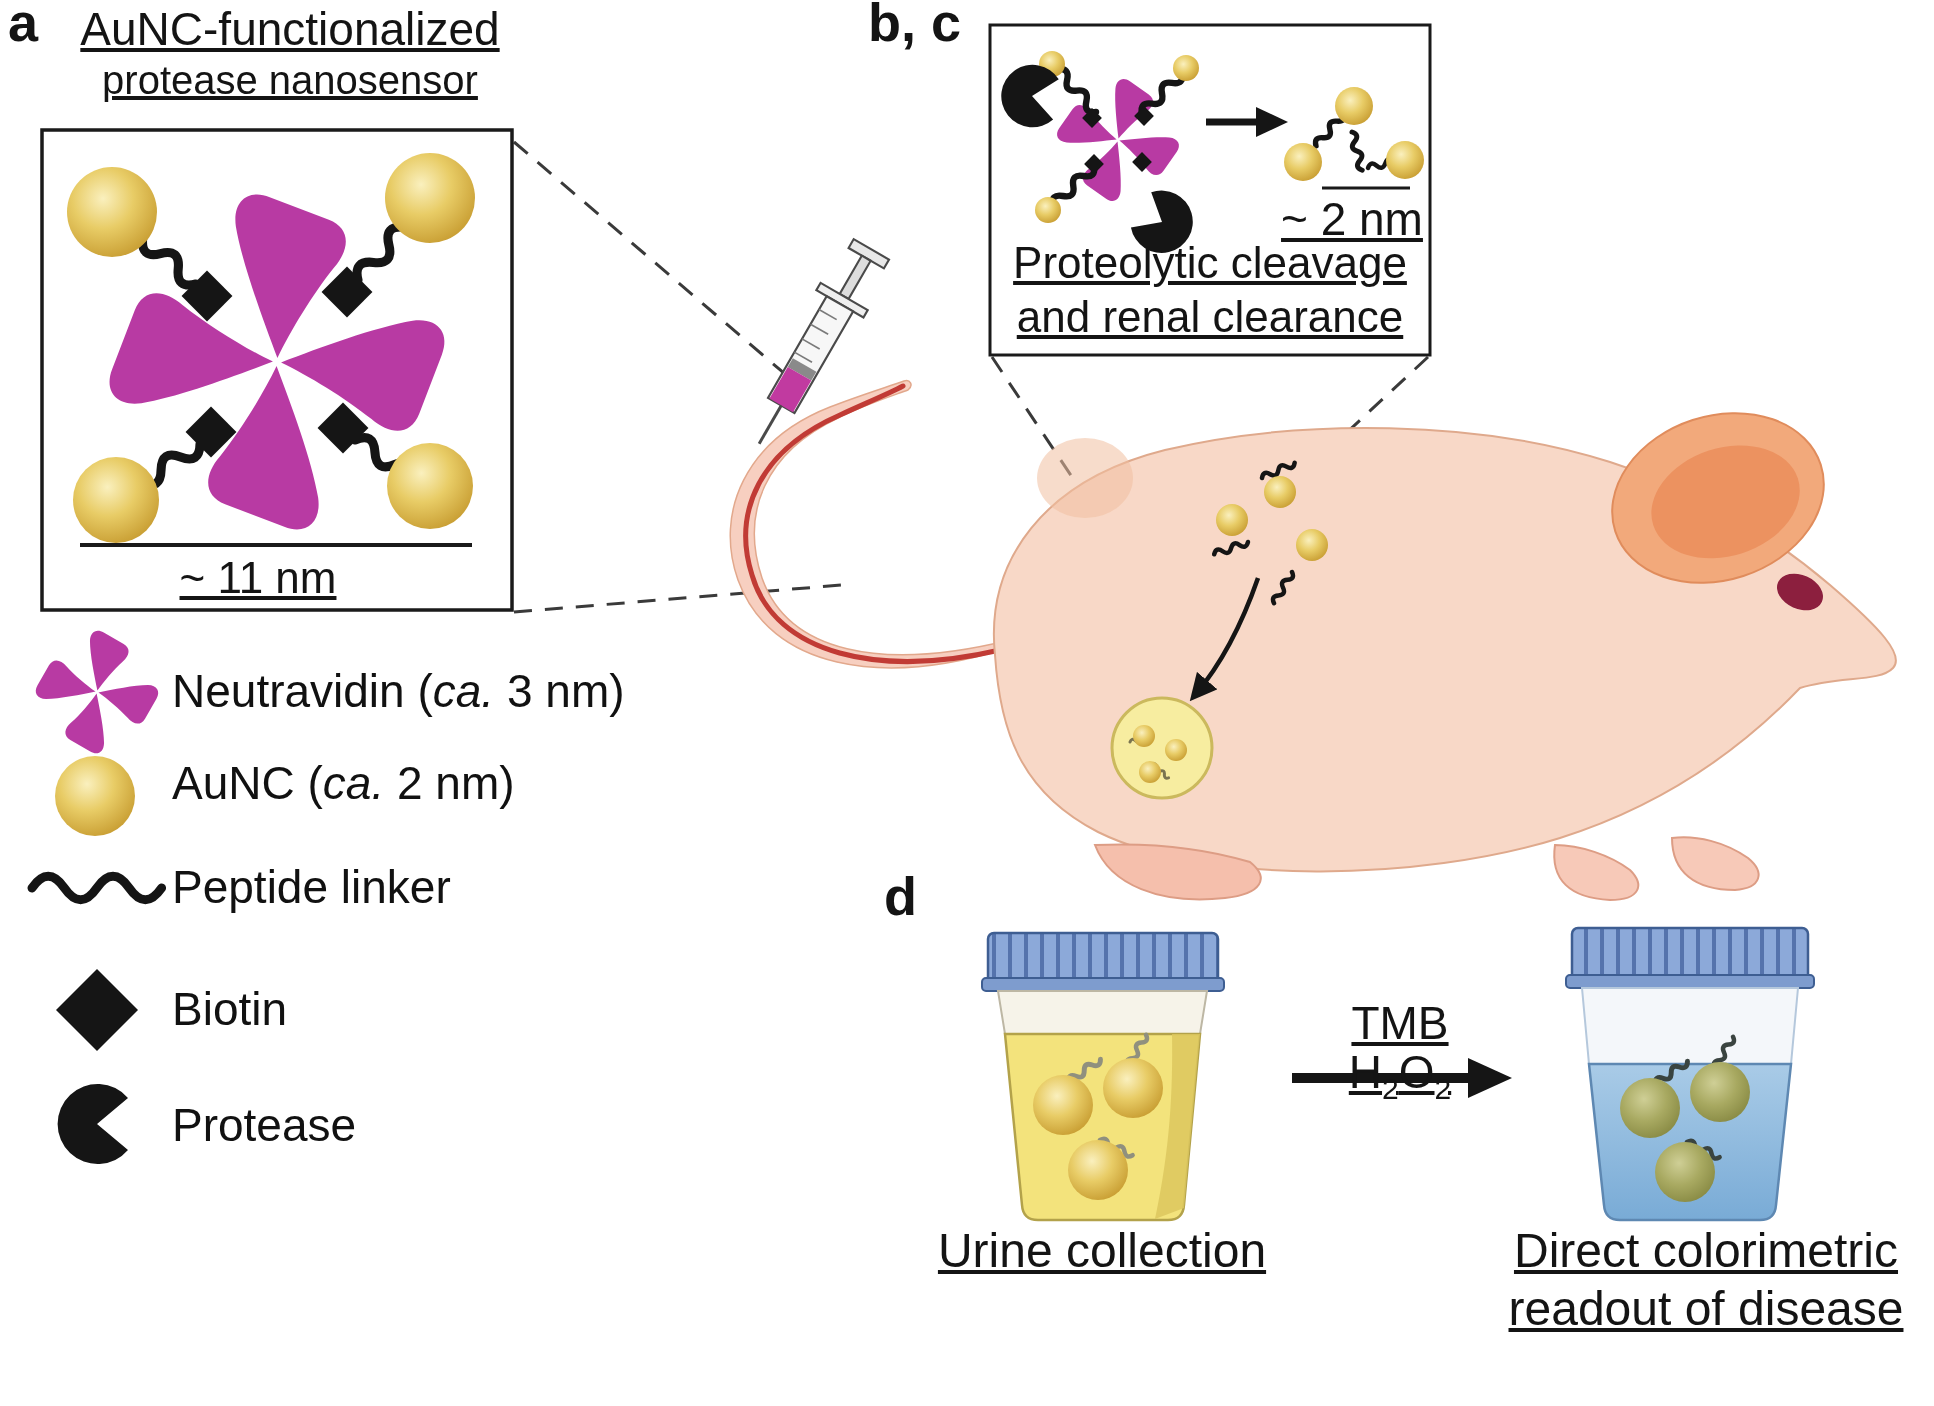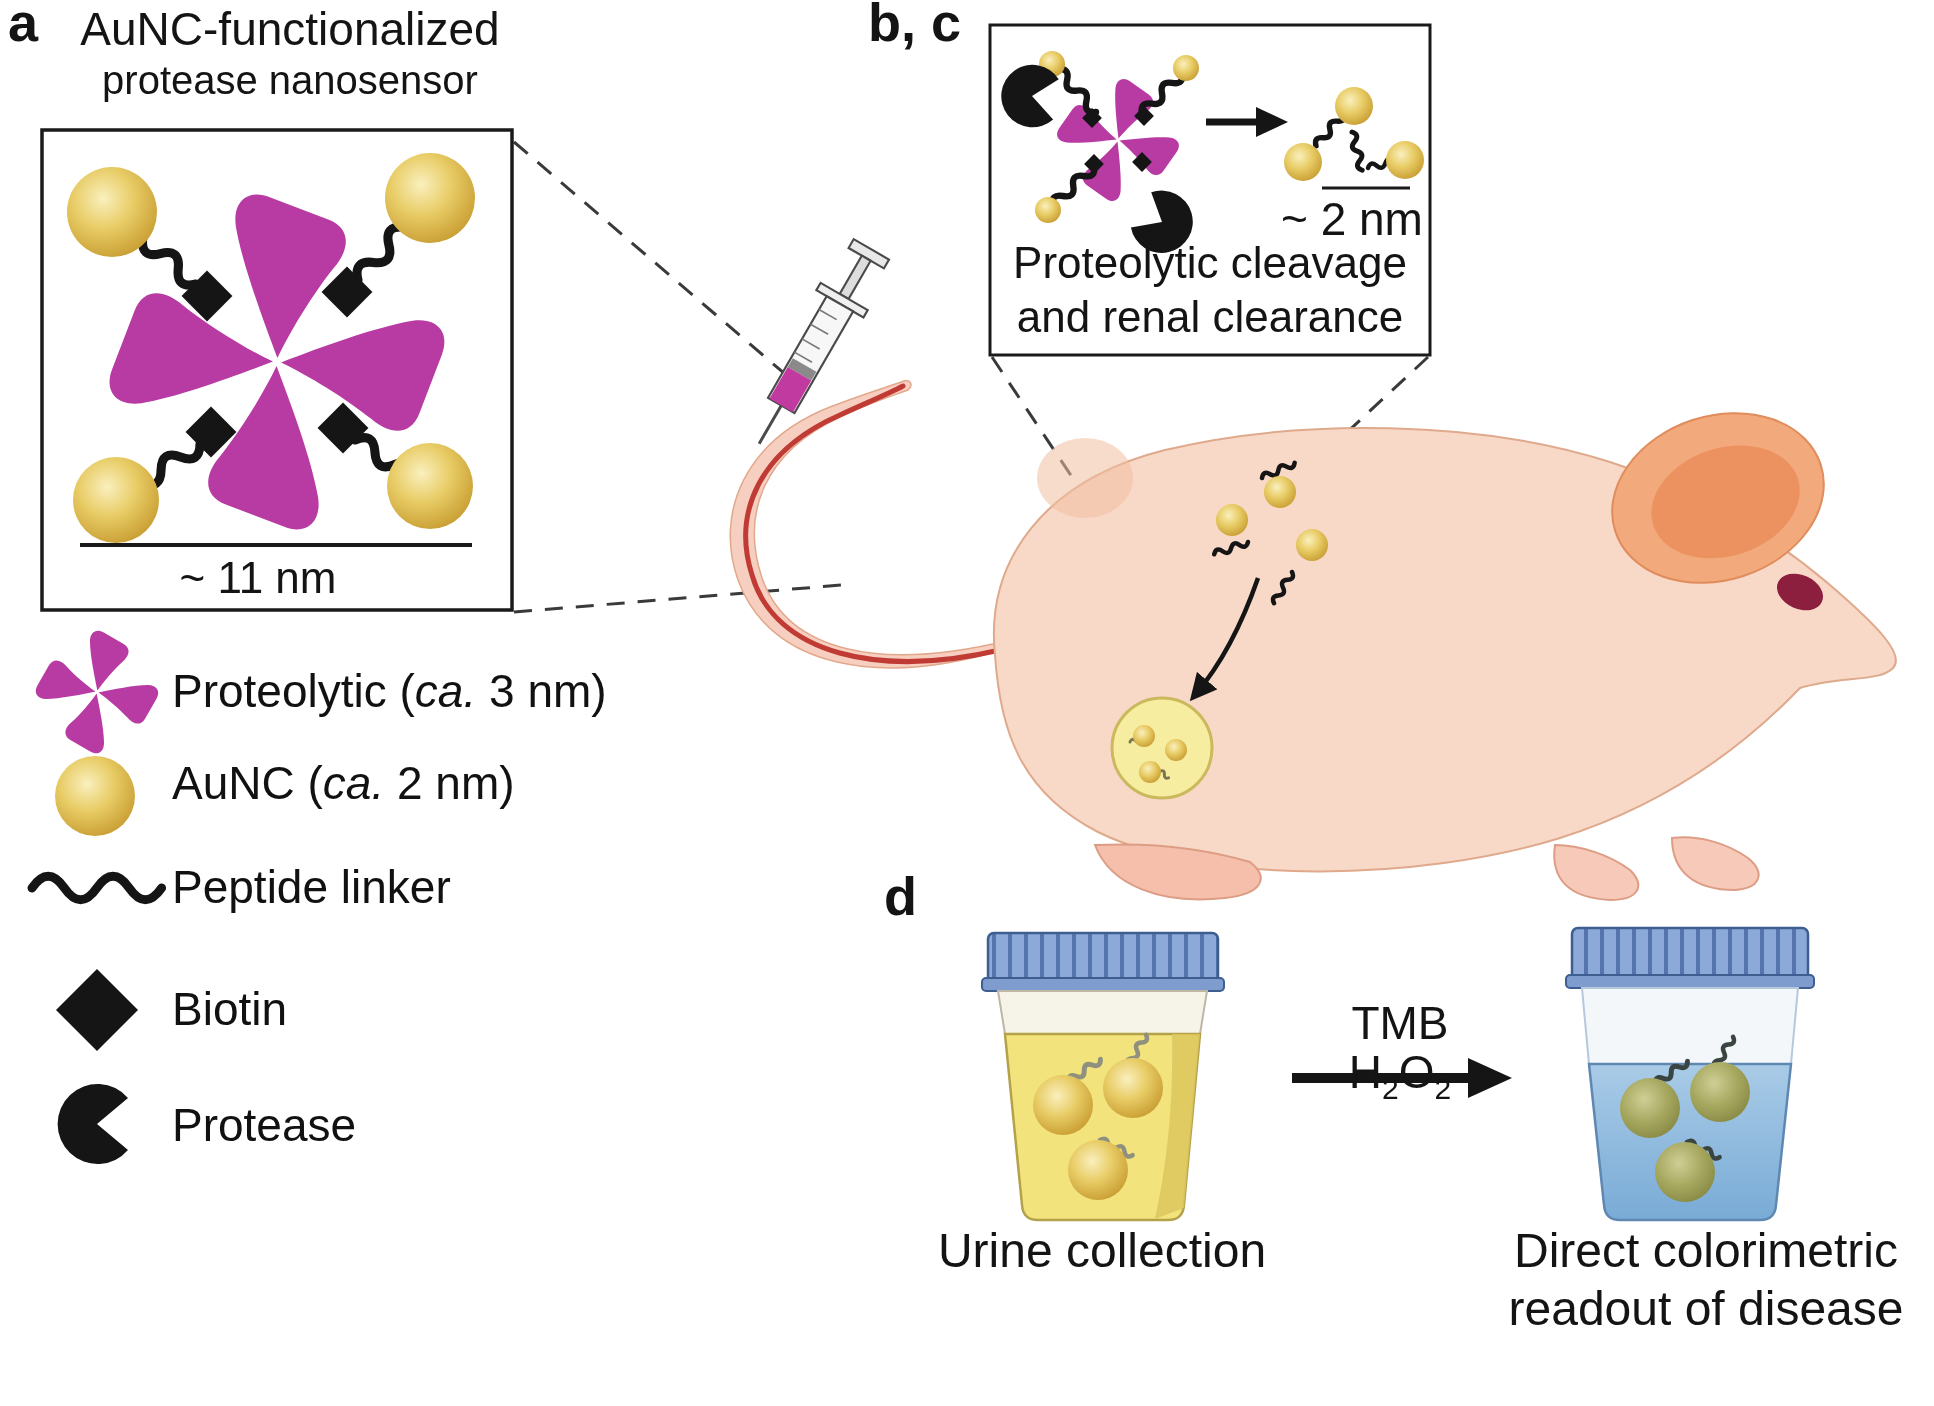--- a/index.html
+++ b/index.html
@@ -1,20 +1,20 @@
 <!DOCTYPE html>
 <html><head>
 <meta charset="utf-8">
 <style>
   html,body{margin:0;padding:0;background:#fff;}
   #page{position:relative;width:1934px;height:1406px;background:#ffffff;overflow:hidden;
         font-family:"Liberation Sans","DejaVu Sans",sans-serif;color:#111;}
   #fig{position:absolute;left:0;top:0;}
   .txt{position:absolute;font-family:"Liberation Sans","DejaVu Sans",sans-serif;color:#141414;line-height:1.12;}
-  .center{text-align:center;}
+  .center{text-align:center;text-decoration:underline;}
   .it{font-style:italic;}
   .sub{font-size:30px;position:relative;top:11px;}
   .panel-label{font-size:54px;font-weight:700;}
   .legend-row{position:absolute;left:172px;font-size:46px;white-space:nowrap;}
 </style>
 </head>
 <body>
 
 <div id="page">
 
@@ -223,21 +223,21 @@
 <div class="txt panel-label" style="left:8px;top:-8px;">a</div>
 <div class="txt center" style="left:40px;top:4px;width:500px;font-size:46px;">AuNC-functionalized</div>
 <div class="txt center" style="left:40px;top:58px;width:500px;font-size:40px;">protease nanosensor</div>
 <div class="txt center" style="left:58px;top:553px;width:400px;font-size:44px;">~ 11 nm</div>
 
 <div class="txt panel-label" style="left:868px;top:-8px;">b, c</div>
 <div class="txt center" style="left:1272px;top:194px;width:160px;font-size:46px;">~ 2 nm</div>
 <div class="txt center" style="left:992px;top:238px;width:436px;font-size:44px;">Proteolytic cleavage</div>
 <div class="txt center" style="left:992px;top:292px;width:436px;font-size:44px;">and renal clearance</div>
 
-<div class="legend-row" style="top:664px;"><span>Proteolytic (</span><span class="it">ca.</span><span> 3 nm)</span></div>
+<div class="legend-row" style="top:664px;"><span>Neutravidin (</span><span class="it">ca.</span><span> 3 nm)</span></div>
 <div class="legend-row" style="top:756px;"><span>AuNC (</span><span class="it">ca.</span><span> 2 nm)</span></div>
 <div class="legend-row" style="top:860px;"><span>Peptide linker</span><span class="it"></span><span></span></div>
 <div class="legend-row" style="top:982px;"><span>Biotin</span><span class="it"></span><span></span></div>
 <div class="legend-row" style="top:1098px;text-align:center;"><span>Protease</span><span class="it"></span><span></span></div>
 
 <div class="txt panel-label" style="left:884px;top:866px;">d</div>
 <div class="txt center" style="left:1310px;top:998px;width:180px;font-size:46px;">TMB</div>
 <div class="txt center" style="left:1310px;top:1047px;width:180px;font-size:46px;"><span>H</span><span class="sub">2</span><span>O</span><span class="sub">2</span></div>
 <div class="txt center" style="left:892px;top:1224px;width:420px;font-size:48px;">Urine collection</div>
 <div class="txt center" style="left:1478px;top:1224px;width:456px;font-size:48px;">Direct colorimetric</div>

